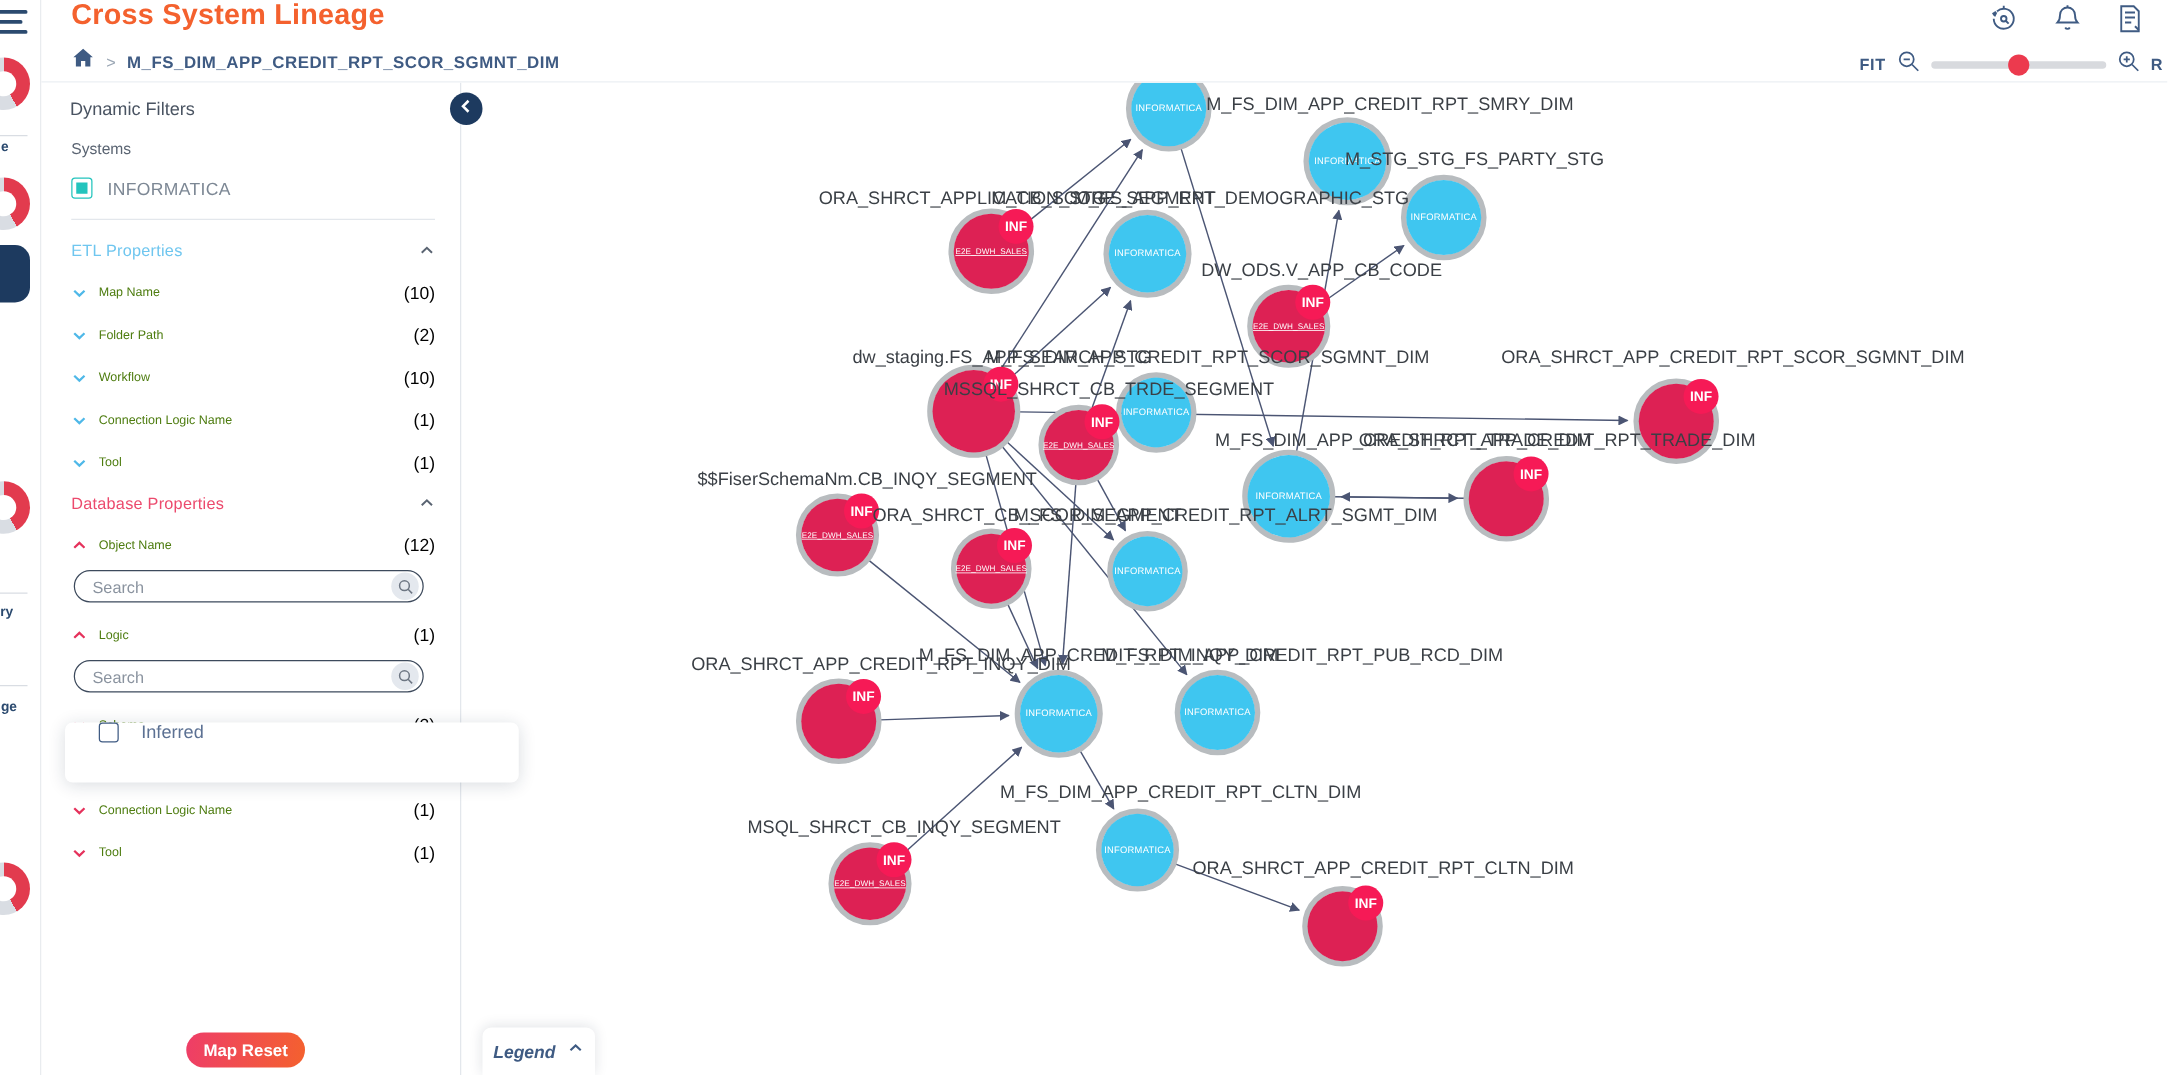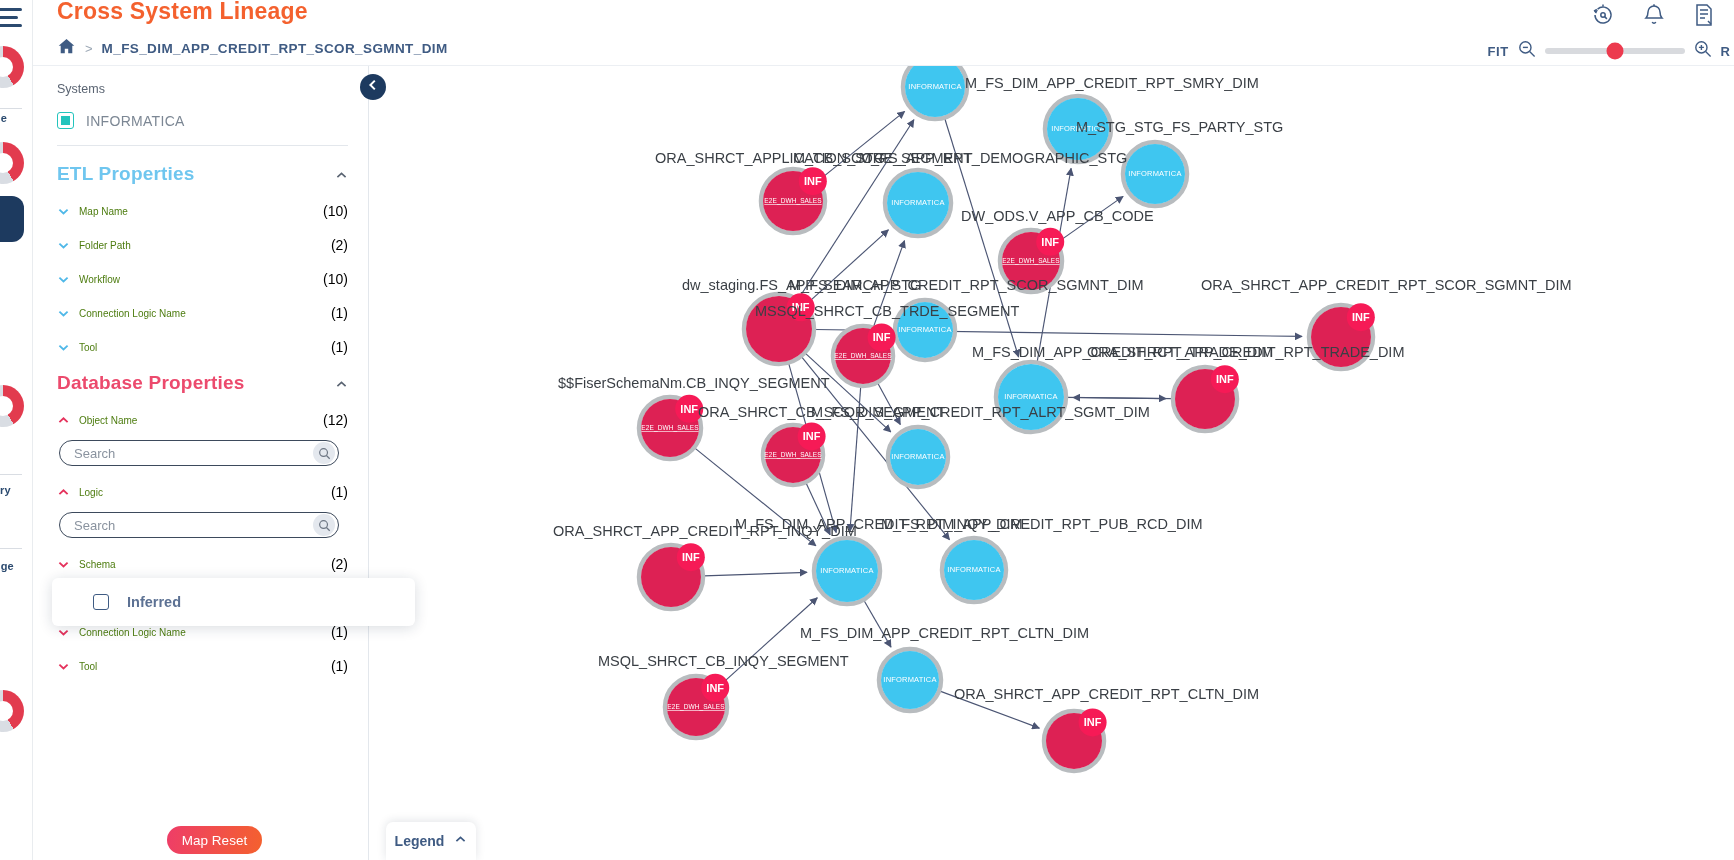--- a/index.html
+++ b/index.html
@@ -88,21 +88,21 @@
   }
   .sys-cb i { width:9px; height:9px; background:#23c4bd; display:block; }
   .sys-label { font-size:14px; color:#7c8794; letter-spacing:.3px; }
   .sb-pad { padding-left:24px; padding-right:20px; }
   .sb-hr { height:1px; background:#e3e7ec; margin:16px 0 0 0; }
 
   .grp-head {
     display:flex; align-items:center; justify-content:space-between;
     margin-top:17px; cursor:pointer;
   }
-  .grp-head .t { font-size:19px; font-weight:700; letter-spacing:.2px; }
+  .grp-head .t { font-size:13px; font-weight:400; letter-spacing:.2px; }
   .grp-head.etl .t { color:#6fc6ef; }
   .grp-head.db  .t { color:#ec4a6d; }
   .caret { width:13px; height:13px; }
 
   .f-row {
     display:flex; align-items:center; margin-top:18px; cursor:pointer;
   }
   .f-row .ico { width:22px; flex:0 0 22px; display:flex; align-items:center; }
   .f-row .lbl { flex:1; font-size:10px; color:#4d7c0f; }
   .f-row .cnt { font-size:14px; color:#000000; }
@@ -121,30 +121,30 @@
   .search-btn {
     width:22px; height:22px; margin-right:3px; border-radius:50%;
     background:#e4e8ee; display:flex; align-items:center; justify-content:center;
   }
 
   
   .popover {
     position:absolute; left:52px; top:578px; width:363px; height:48px;
     background:#fff; border-radius:6px;
     box-shadow:0 2px 14px rgba(20,35,60,.16); z-index:60;
-    display:flex; align-items:center; padding-left:41px; gap:18px;font-weight:bold;
+    display:flex; padding-left:27px; gap:18px;
   }
   .pop-cb { width:16px; height:16px; border:1.6px solid #3f5b83; border-radius:3px; background:#fff; }
   .pop-lbl { font-size:14.5px; color:#5c7193; }
 
   .map-reset {
-    position:absolute; left:167px; top:826px; width:95px; height:28px;
+    position:absolute; left:149px; top:826px; width:95px; height:28px;
     border-radius:15px; border:none; cursor:pointer;
     background:linear-gradient(100deg,#ee3d68 0%,#f4612e 100%);
-    color:#fff; font-size:13.5px; font-weight:400;
+    color:#fff; font-size:13.5px; font-weight:700;
     font-family:"Liberation Sans", sans-serif;
     display:flex; align-items:center; justify-content:center;
     z-index:55;
   }
 
   
   .collapse-btn {
     position:absolute; left:360px; top:74px; width:26px; height:26px;
     border-radius:50%; background:#1d3a5f; z-index:70; cursor:pointer;
     display:flex; align-items:center; justify-content:center;
@@ -155,21 +155,21 @@
     position:absolute; left:369px; top:66px; right:0; bottom:0;
     background:#ffffff; overflow:hidden;
   }
   .canvas svg { position:absolute; left:0; top:0; }
 
   .legend-panel {
     position:absolute; left:386px; bottom:0; width:90px; height:38px;
     background:#fff; border-radius:7px 7px 0 0;
     box-shadow:0 -1px 10px rgba(20,35,60,.13);
     display:flex; align-items:center; justify-content:center; gap:10px;
-    z-index:65; cursor:pointer;
+    z-index:65; cursor:pointer;font-style:italic;
   }
   .legend-lbl { font-size:14px; font-weight:700; color:#3f5b83; }
 
   .edge { stroke:#4b5573; stroke-width:1.15; fill:none; }
   .node-ring { fill:none; stroke:#b8bcbf; stroke-width:4.5; }
   .node-cy { fill:#3fc6f0; }
   .node-rd { fill:#dd2154; }
   .inf-badge { fill:#f61a56; }
   .inf-txt { fill:#fff; font-size:11px; font-weight:700; font-family:"Liberation Sans", sans-serif; }
   .node-txt-cy { fill:#ffffff; font-size:7.5px; font-family:"Liberation Sans", sans-serif; letter-spacing:.2px; }
@@ -263,20 +263,21 @@
             <path d="M12.6 12.6 17.6 17.6"></path>
           <path d="M5.9 8.4h5M8.4 5.9v5"></path>
         </svg>
       </span>
       <span class="r-label">R</span>
     </div>
   </div>
 
   <div class="sidebar">
     <div class="sb-pad">
+      <div class="sb-title">Dynamic Filters</div>
       <div class="sb-sub">Systems</div>
 
       <div class="sys-row">
         <span class="sys-cb">
             <i></i>
           </span>
         <span class="sys-label">INFORMATICA</span>
       </div>
 
       <div class="sb-hr"></div>

